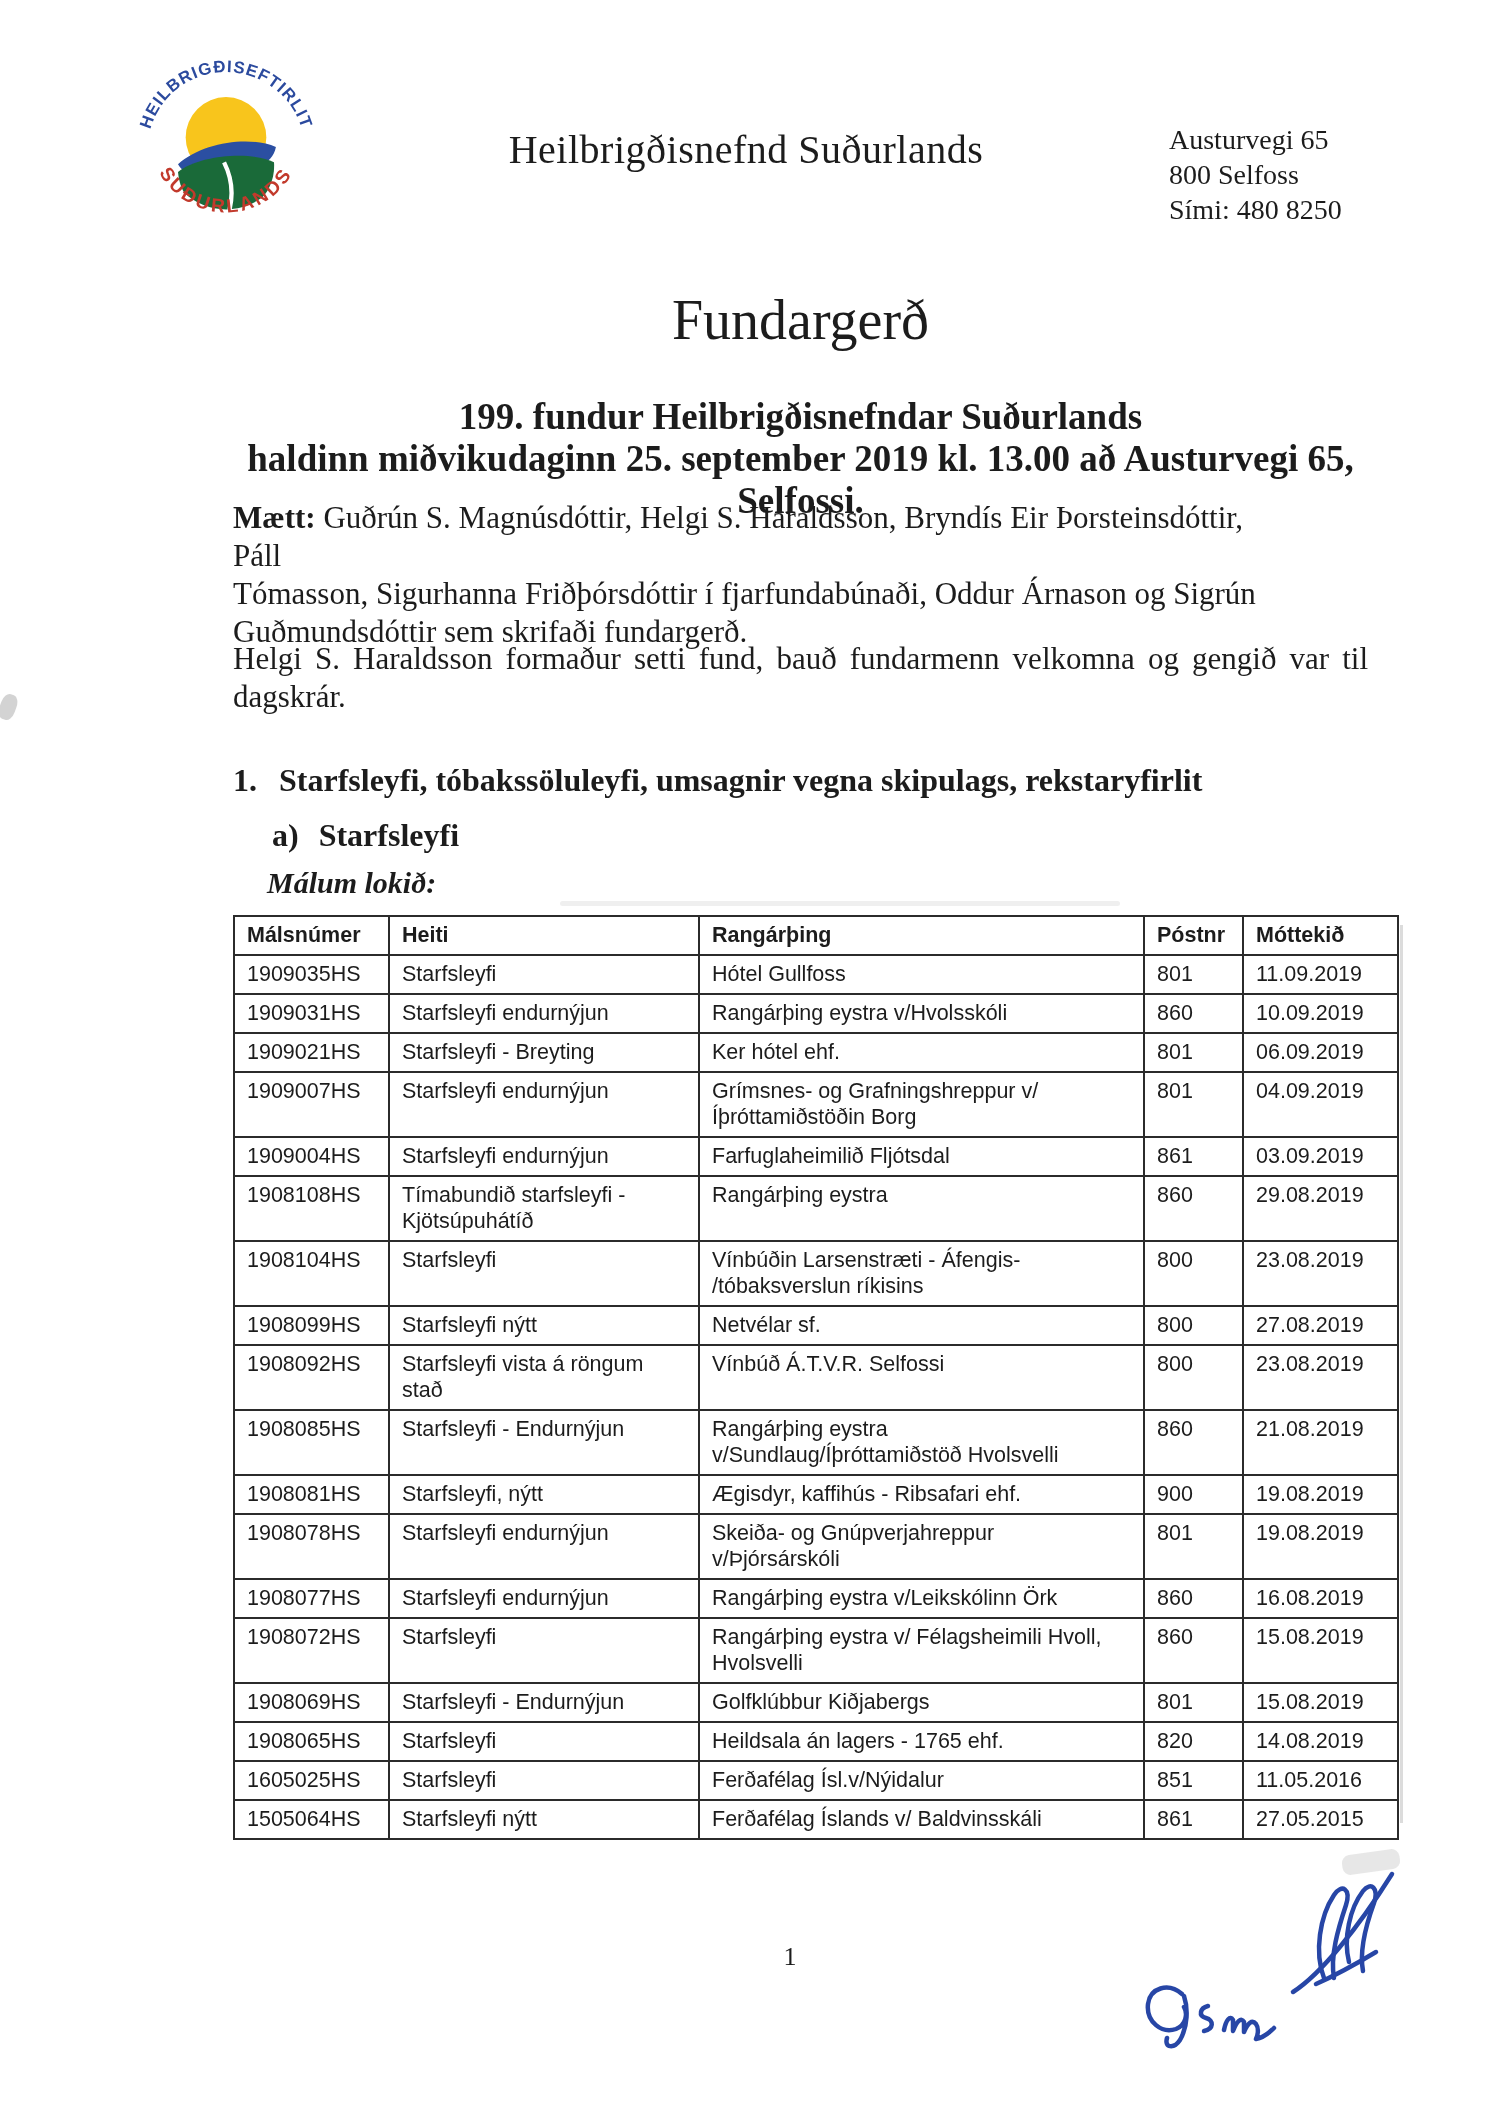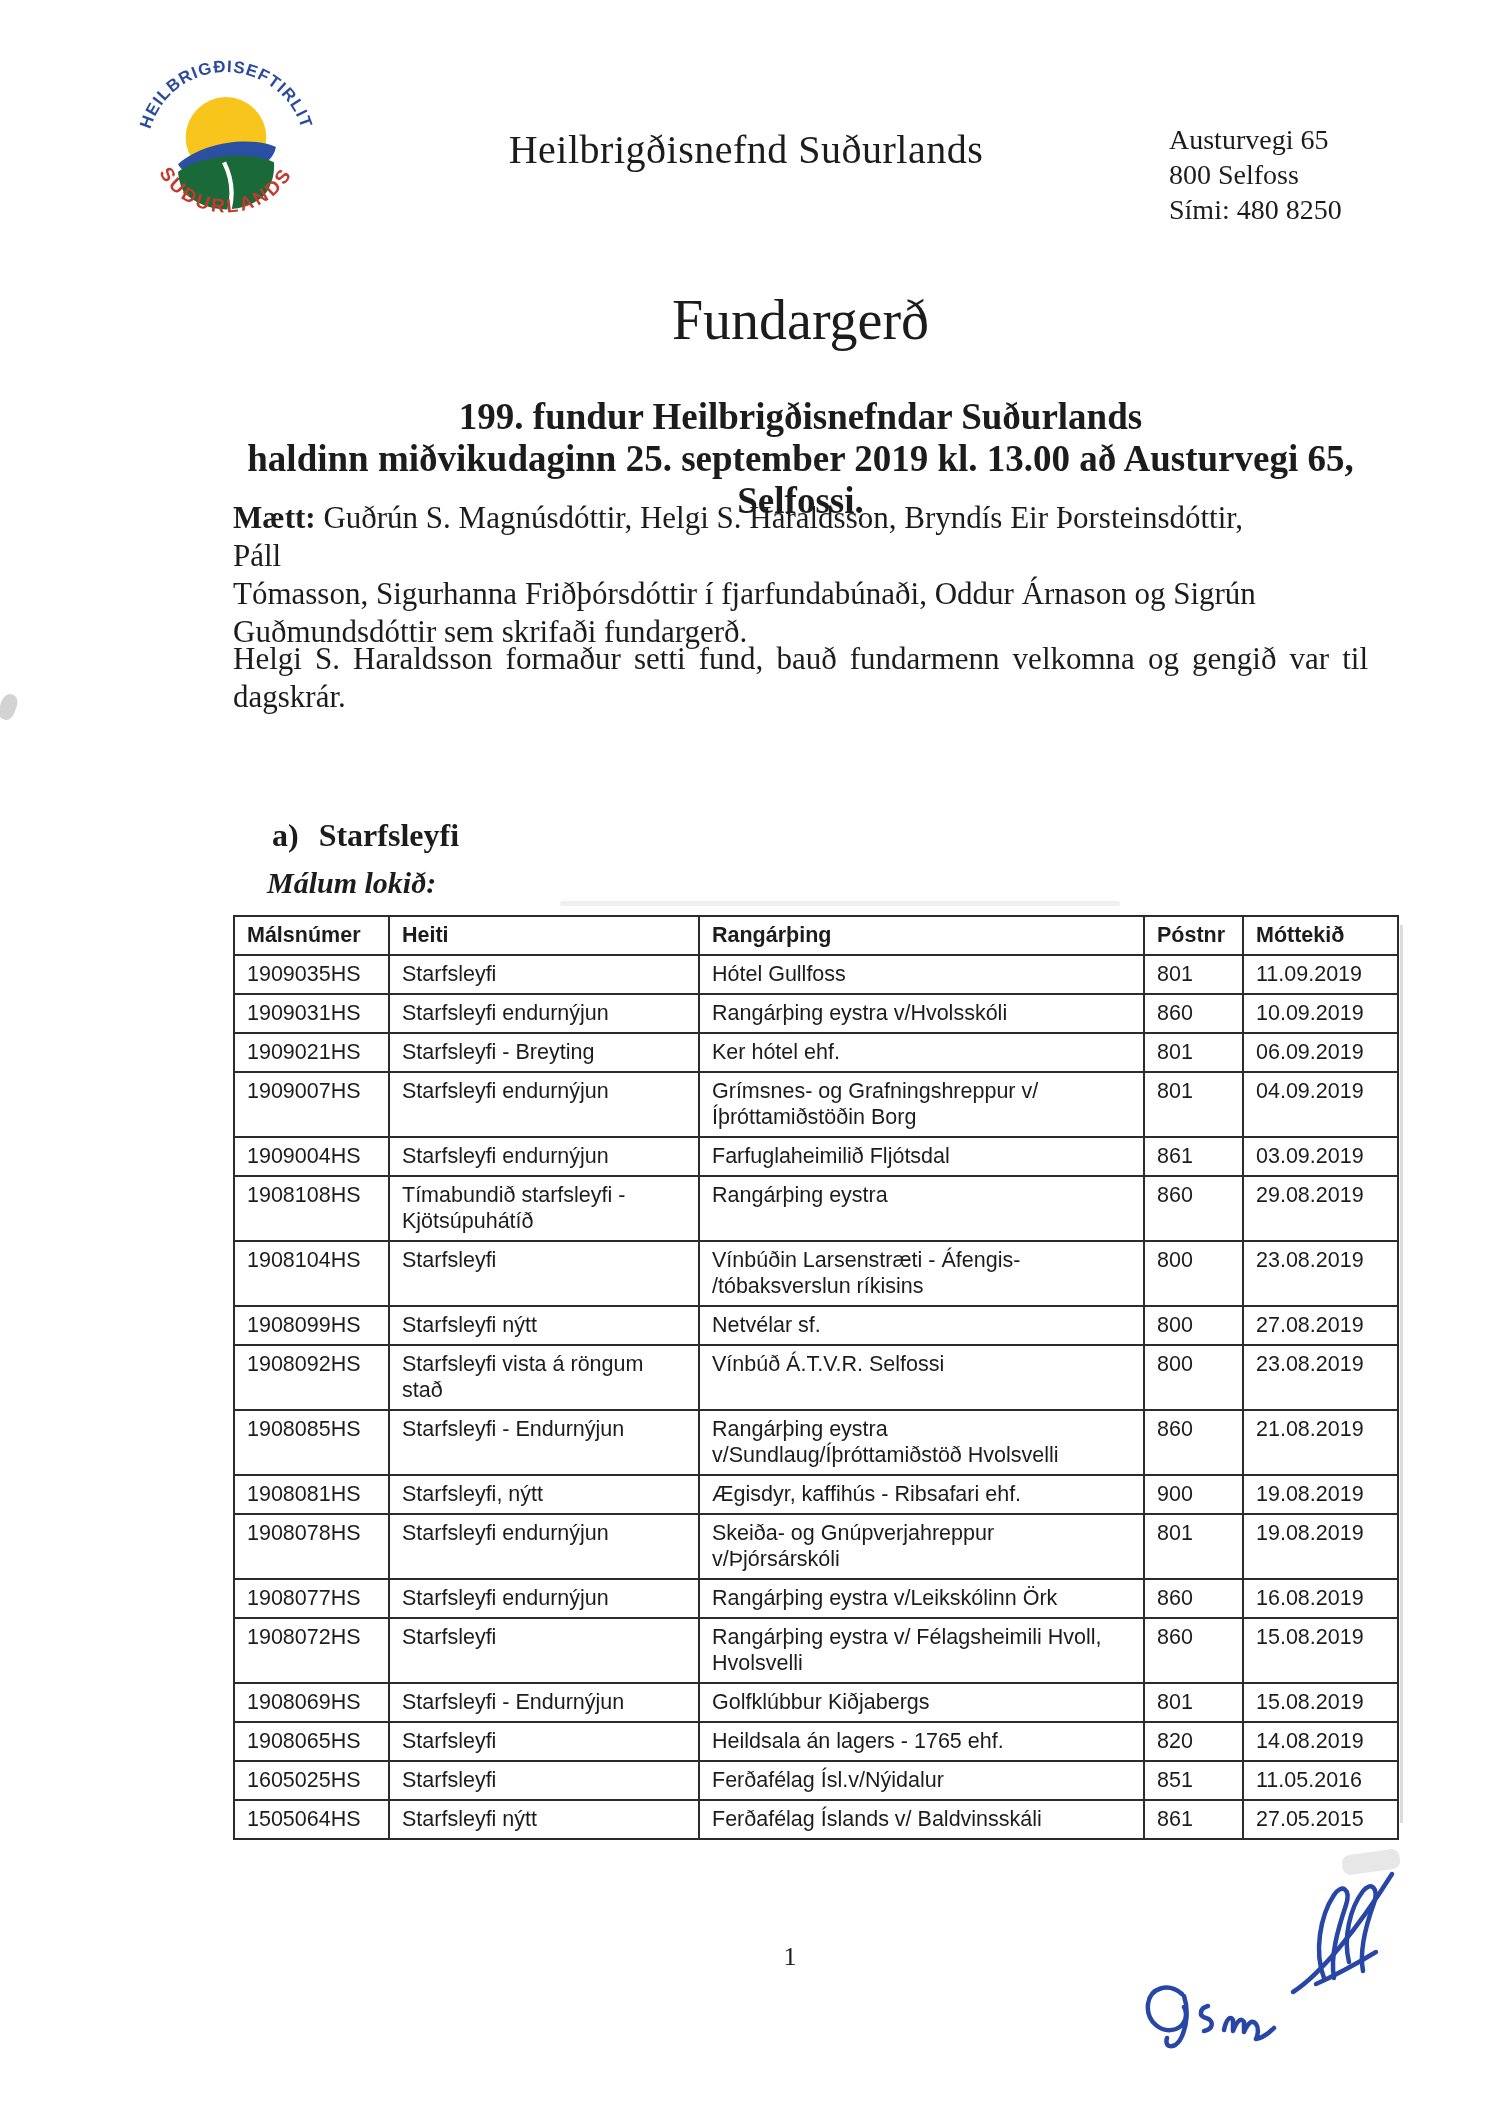--- a/index.html
+++ b/index.html
@@ -95,20 +95,23 @@
     <div class="line-justify">Helgi S. Haraldsson formaður setti fund, bauð fundarmenn velkomna og gengið var til</div>
     <div>dagskrár.</div>
   </div>
 
   <div class="para para-attendees">
     <div><span class="b">Mætt:</span> <span>Guðrún S. Magnúsdóttir, Helgi S. Haraldsson, Bryndís Eir Þorsteinsdóttir, Páll</span></div>
     <div>Tómasson, Sigurhanna Friðþórsdóttir í fjarfundabúnaði, Oddur Árnason og Sigrún</div>
     <div>Guðmundsdóttir sem skrifaði fundargerð.</div>
   </div>
 
+  <div class="agenda-item">
+    <span>1.</span><span class="gap"></span><span>Starfsleyfi, tóbakssöluleyfi, umsagnir vegna skipulags, rekstaryfirlit</span>
+  </div>
   <div class="agenda-sub">
     <span>a)</span><span class="gap"></span><span>Starfsleyfi</span>
   </div>
   <div class="status-head">Málum lokið:</div>
 
   <table class="permits">
     <colgroup>
       <col style="width:155px">
         <col style="width:310px">
         <col style="width:445px">

